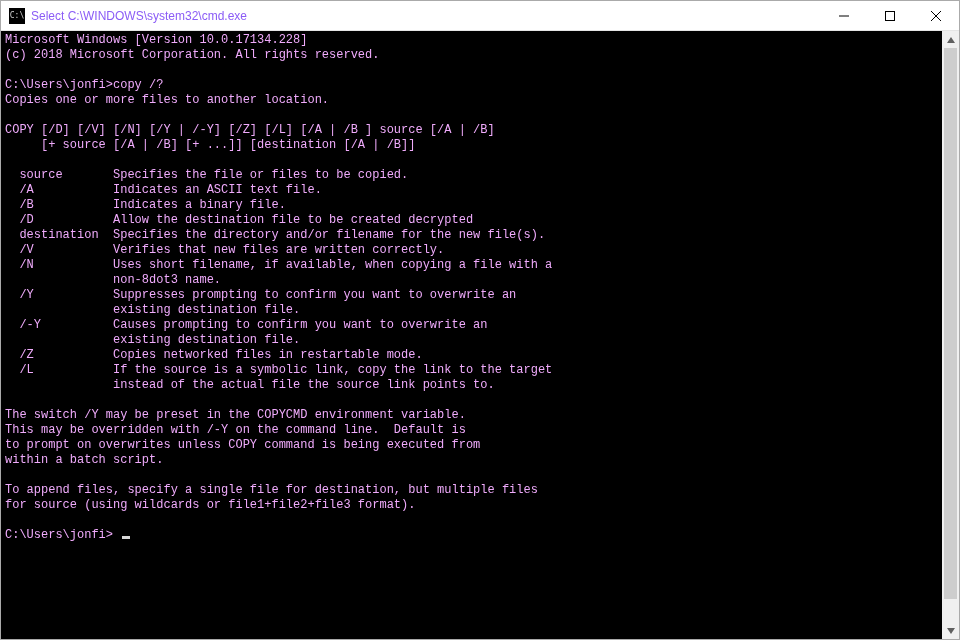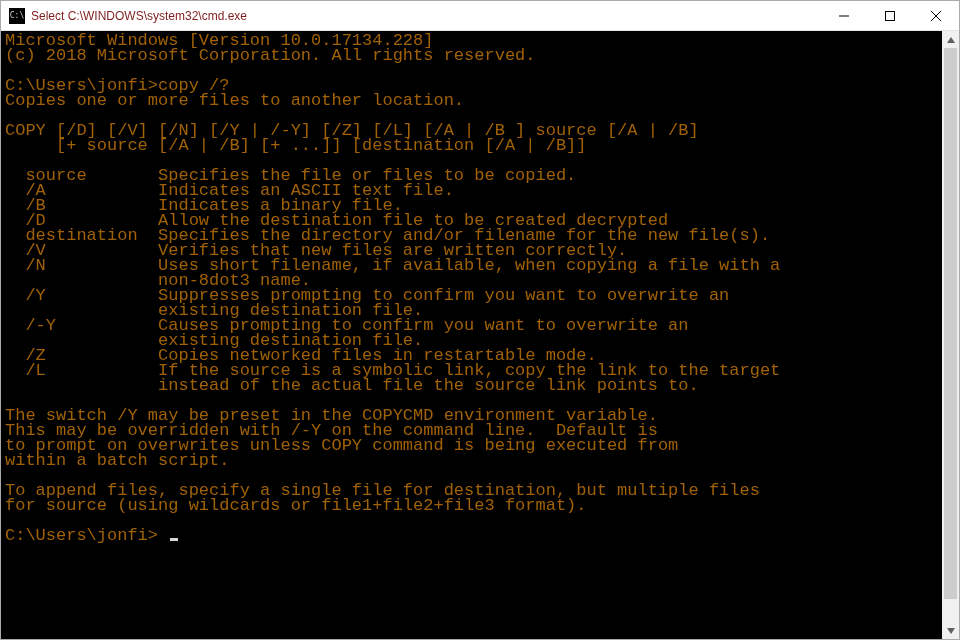--- a/index.html
+++ b/index.html
@@ -38,21 +38,21 @@
     }
     .titlebar-icon span {
       color: #ccc;
       font-size: 8px;
       font-family: Consolas, monospace;
       line-height: 1;
     }
     .titlebar-title {
       flex: 1;
       font-size: 12px;
-      color: #7f1d1d;
+      color: #8b5cf6;
       white-space: nowrap;
       overflow: hidden;
     }
     .titlebar-buttons {
       display: flex;
       height: 100%;
     }
     .tb-btn {
       width: 46px;
       height: 100%;
@@ -66,23 +66,23 @@
     .terminal-wrap {
       flex: 1;
       display: flex;
       background: #000;
       position: relative;
       min-height: 0;
     }
     .terminal {
       flex: 1;
       background: #000;
-      color: #a16207;
+      color: #f0abfc;
       font-family: Consolas, "Courier New", monospace;
-      font-size: 17px;
+      font-size: 12px;
       line-height: 15px;
       white-space: pre;
       padding: 2px 0 0 4px;
       overflow: hidden;
     }
     .scrollbar {
       width: 17px;
       background: #f0f0f0;
       position: relative;
       display: flex;

